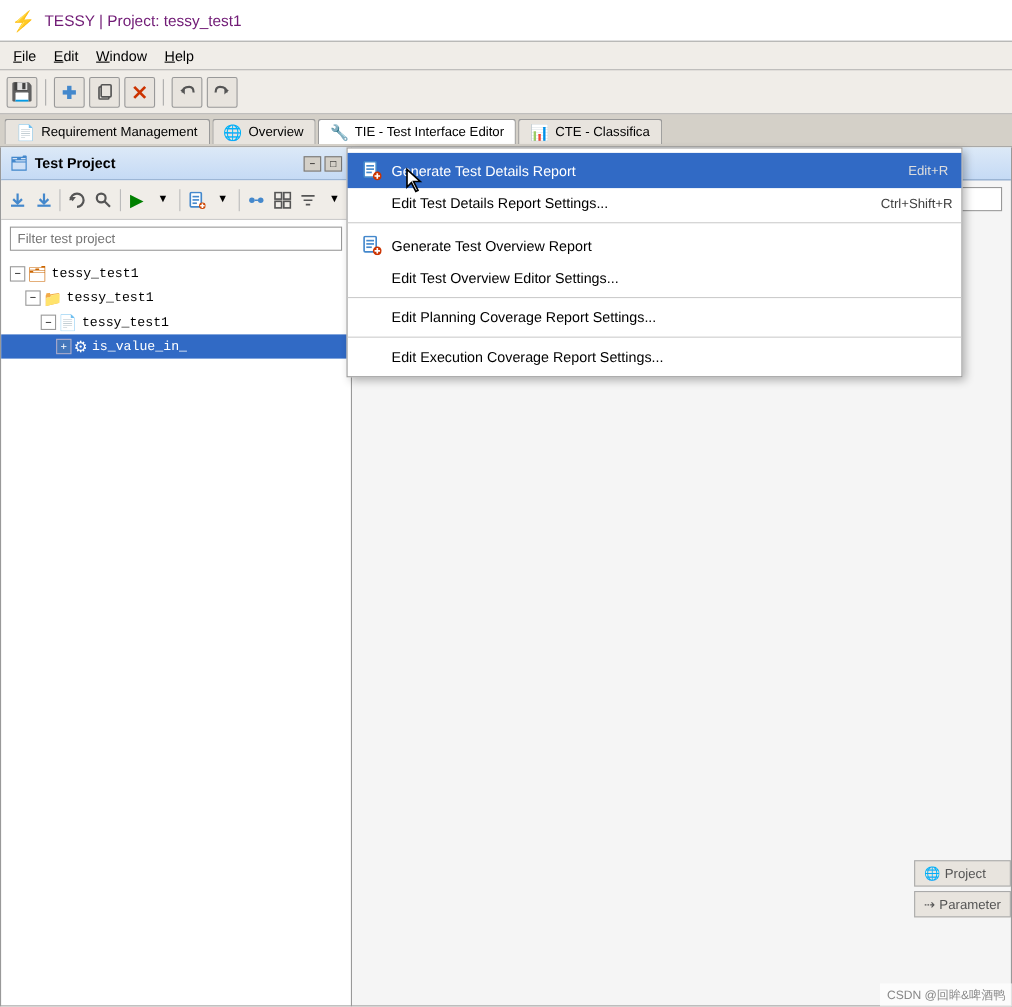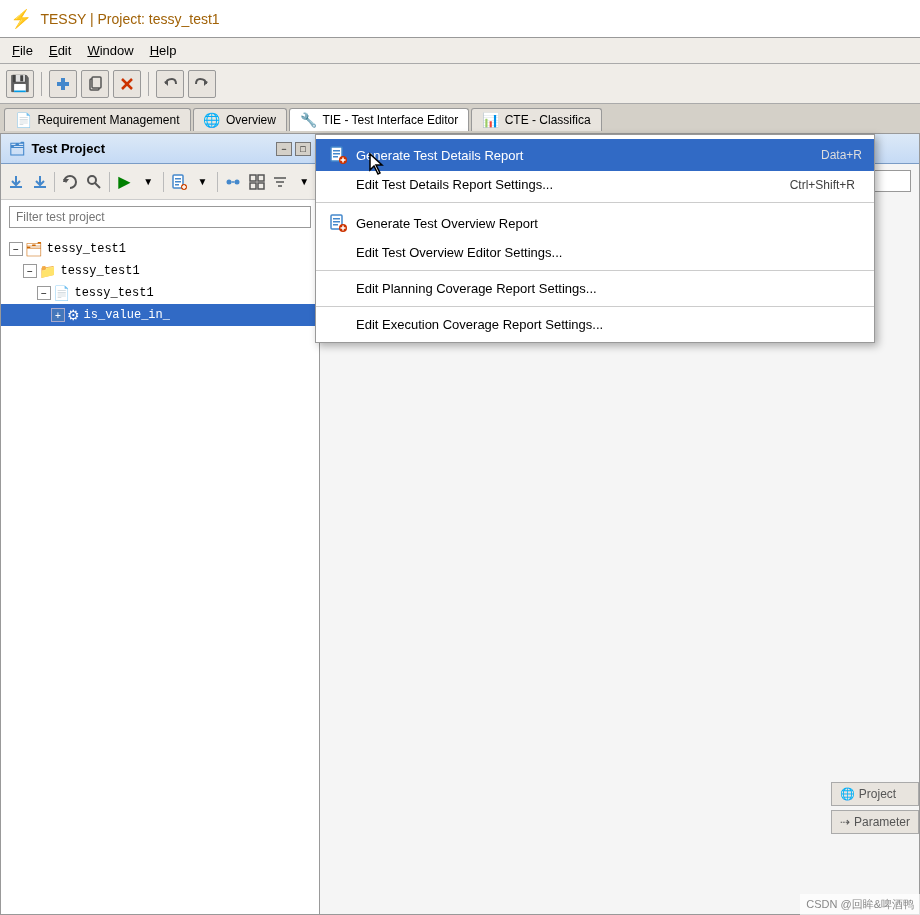--- a/index.html
+++ b/index.html
@@ -24,21 +24,21 @@
     }
     .title-bar-logo {
       color: #cc0000;
       font-weight: bold;
       font-size: 18px;
       margin-right: 8px;
     }
     .title-bar-text {
       font-size: 14px;
       font-weight: normal;
-      color: #a16207;
+      color: #701a75;
     }
 
     
     .menu-bar {
       background: #f0ede8;
       border-bottom: 1px solid #aaa;
       display: flex;
       align-items: center;
       padding: 2px 4px;
       height: 26px;
@@ -323,21 +323,21 @@
       font-size: 12px;
       color: #666;
       margin-left: auto;
     }
     .ctx-item.highlighted .ctx-item-shortcut {
       color: #ddd;
     }
     .ctx-subitem {
       display: flex;
       align-items: center;
-      padding: 6px 19px 6px 40px;
+      padding: 6px 8px 6px 40px;
       cursor: pointer;
       font-size: 13px;
     }
     .ctx-subitem .shortcut {
       margin-left: auto;
       font-size: 12px;
       color: #404040;
     }
 
     
@@ -567,21 +567,21 @@
               <rect x="2" y="1" width="11" height="14" rx="1" fill="#fff" stroke="#4488cc" stroke-width="1.5"></rect>
               <rect x="4" y="4" width="7" height="1.5" fill="#4488cc"></rect>
               <rect x="4" y="7" width="7" height="1.5" fill="#4488cc"></rect>
               <rect x="4" y="10" width="5" height="1.5" fill="#4488cc"></rect>
               <circle cx="14" cy="14" r="4" fill="#cc3300"></circle>
               <line x1="11.5" y1="14" x2="16.5" y2="14" stroke="#fff" stroke-width="1.5"></line>
               <line x1="14" y1="11.5" x2="14" y2="16.5" stroke="#fff" stroke-width="1.5"></line>
             </svg>
         </span>
         <span class="ctx-item-label">Generate Test Details Report</span>
-        <span class="ctx-item-shortcut">Data+R</span>
+        <span class="ctx-item-shortcut">Edit+R</span>
       </div>
       <div class="ctx-subitem">
         <span>Edit Test Details Report Settings...</span>
         <span class="shortcut" style="margin-left: auto;">Ctrl+Shift+R</span>
       </div>
     </div>
 
     <div class="menu-group">
       <div class="ctx-item">
         <span class="ctx-item-icon">

